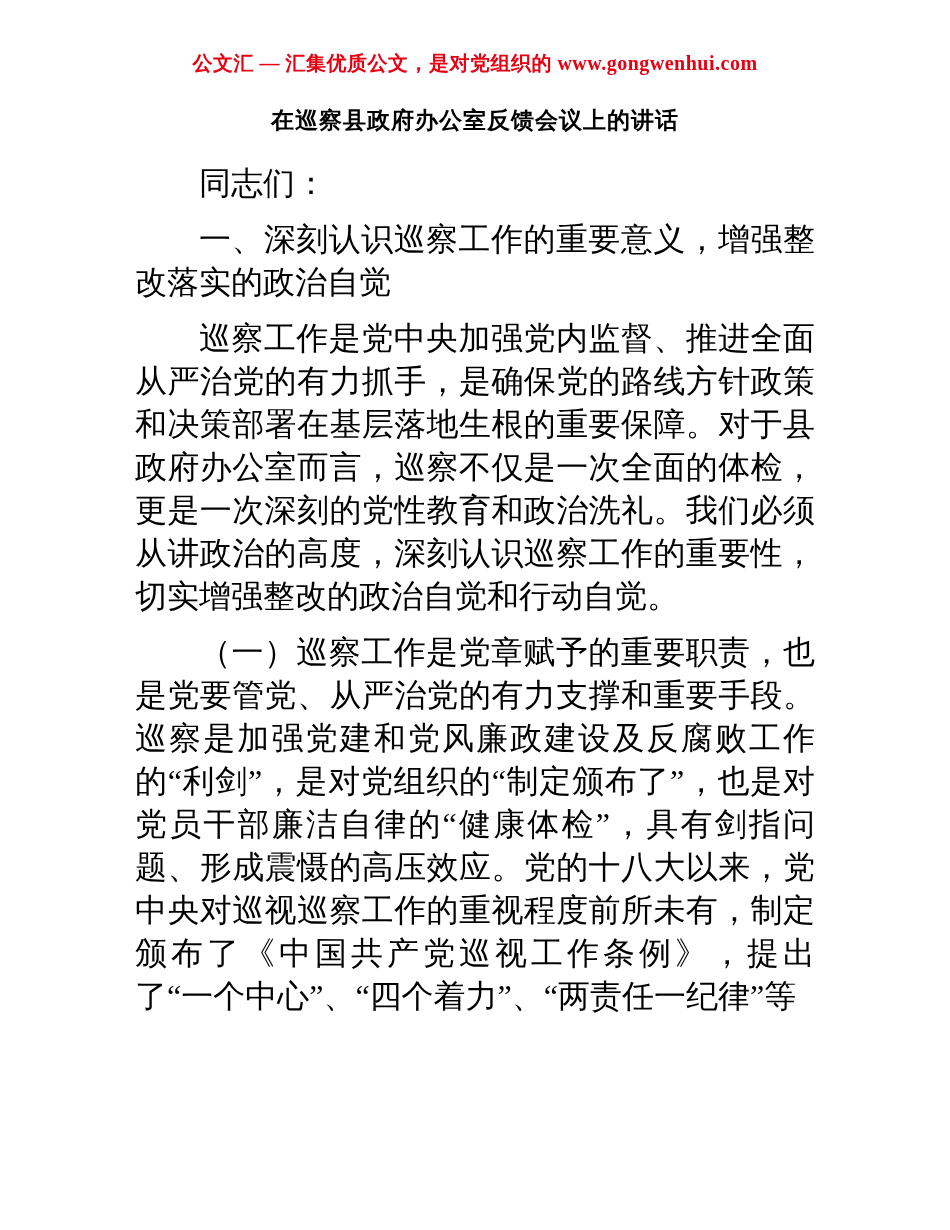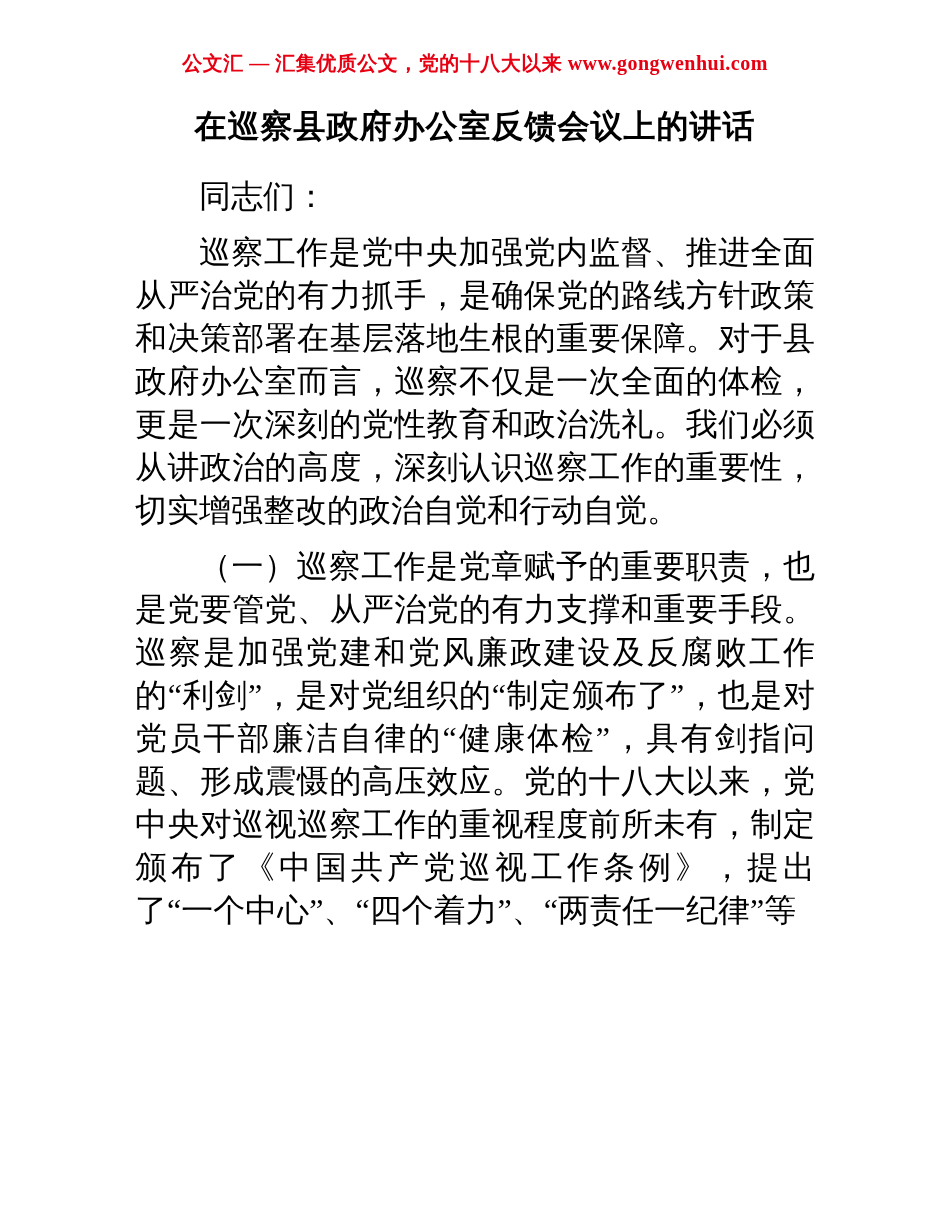--- a/index.html
+++ b/index.html
@@ -21,21 +21,21 @@
   .watermark {
     text-align: center;
     font-size: 20px;
     font-weight: bold;
     letter-spacing: 0.5px;
     color: #e60012;
     margin: 0 0 28px 0;
   }
   .doc-title {
     text-align: center;
-    font-size: 32px;
+    font-size: 23px;
     font-weight: bold;
     margin: 0 0 26px 0;
     letter-spacing: 1px;
   }
   .doc-body {
     margin: 0 135px;
     font-size: 32px;
     line-height: 43px;
     text-align: justify;
   }
@@ -46,27 +46,28 @@
   }
   .doc-body p.spaced {
     margin-top: 12px;
   }
 </style>
 </head>
 <body>
 
 <div class="page">
 
-  <div class="watermark">公文汇 — 汇集优质公文，党的十八大以来 www.gongwenhui.com</div>
+  <div class="watermark">公文汇 — 汇集优质公文，是对党组织的 www.gongwenhui.com</div>
 
   <h1 class="doc-title">在巡察县政府办公室反馈会议上的讲话</h1>
 
   <div class="doc-body">
     <p>同志们：</p>
 
 
+    <p>一、深刻认识巡察工作的重要意义，增强整改落实的政治自觉</p>
 
     <p>巡察工作是党中央加强党内监督、推进全面从严治党的有力抓手，是确保党的路线方针政策和决策部署在基层落地生根的重要保障。对于县政府办公室而言，巡察不仅是一次全面的体检，更是一次深刻的党性教育和政治洗礼。我们必须从讲政治的高度，深刻认识巡察工作的重要性，切实增强整改的政治自觉和行动自觉。</p>
 
     <p class="spaced">（一）巡察工作是党章赋予的重要职责，也是党要管党、从严治党的有力支撑和重要手段。巡察是加强党建和党风廉政建设及反腐败工作的“利剑”，是对党组织的“制定颁布了”，也是对党员干部廉洁自律的“健康体检”，具有剑指问题、形成震慑的高压效应。党的十八大以来，党中央对巡视巡察工作的重视程度前所未有，制定颁布了《中国共产党巡视工作条例》，提出了“一个中心”、“四个着力”、“两责任一纪律”等</p>
   </div>
 
 </div>
 
 </body></html>

